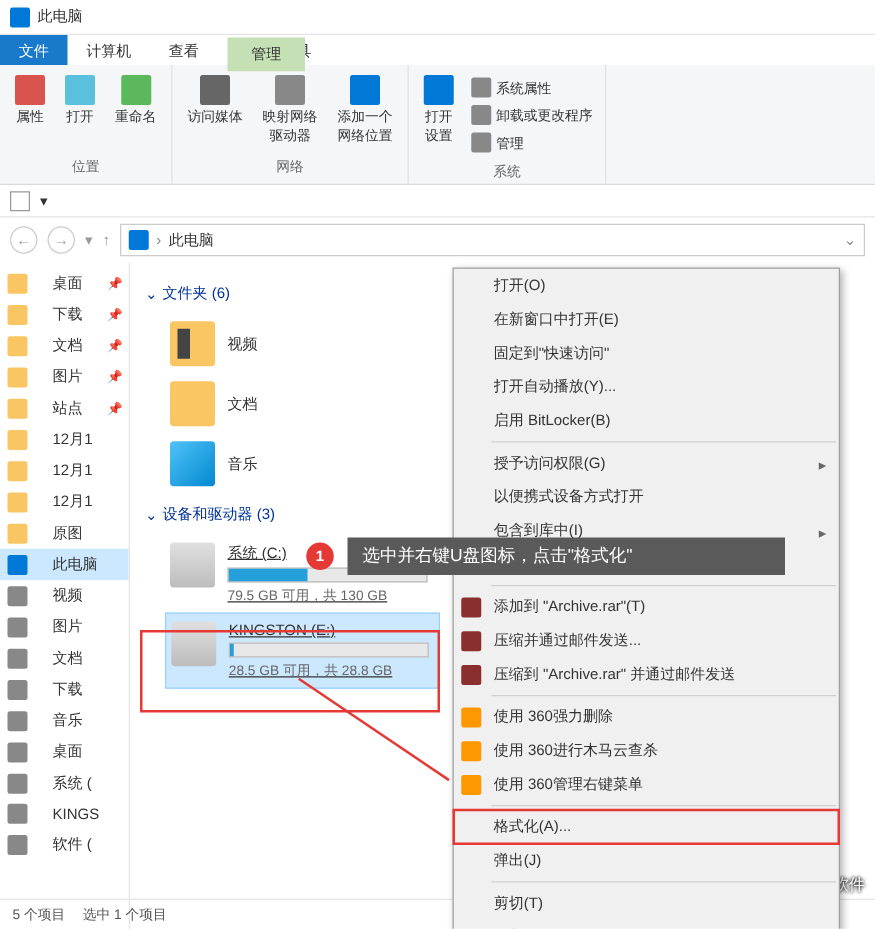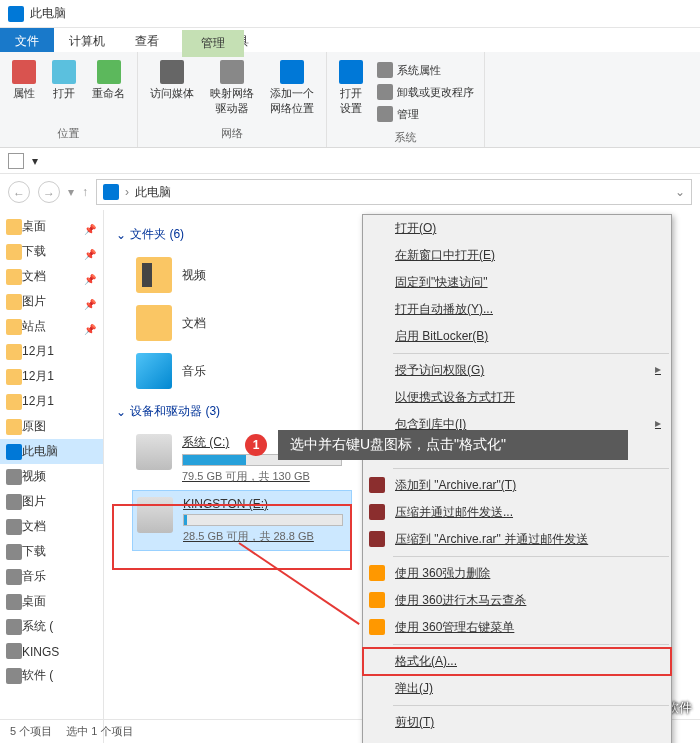--- a/index.html
+++ b/index.html
@@ -26,21 +26,21 @@
 .qat { display: flex; align-items: center; padding: 4px 8px; height: 26px; border-bottom: 1px solid #e5e5e5; gap: 8px; }
 .qat .sq { width: 16px; height: 16px; border: 1px solid #999; }
 
 .navbar { display: flex; align-items: center; padding: 4px 8px; height: 36px; gap: 8px; }
 .nav-arrow { width: 22px; height: 22px; border-radius: 50%; border: 1px solid #ccc; color: #999; display: flex; align-items: center; justify-content: center; font-size: 12px; cursor: pointer; }
 .addr { flex: 1; border: 1px solid #ccc; height: 26px; display: flex; align-items: center; padding: 0 6px; gap: 6px; }
 .addr .pc-ico { width: 16px; height: 16px; background: #0078d7; border-radius: 2px; }
 
 .main { display: flex; height: 542px; }
 .sidebar { width: 104px; border-right: 1px solid #e5e5e5; overflow: hidden; padding-top: 4px; }
-.side-item { display: flex; align-items: flex-end; padding: 4px 6px; font-size: 12px; gap: 0; cursor: pointer; white-space: nowrap; }
+.side-item { display: flex; align-items: center; padding: 4px 6px; font-size: 12px; gap: 20px; cursor: pointer; white-space: nowrap; }
 .side-item.active { background: #cce8ff; }
 .side-item .fi { width: 16px; height: 16px; background: #fac664; border-radius: 2px; flex-shrink: 0; }
 .side-item .fi.b { background: #0078d7; }
 .side-item .fi.g { background: #888; }
 .side-item .pin { font-size: 10px; color: #888; margin-left: auto; }
 
 .content { flex: 1; padding: 8px 12px; position: relative; }
 .section-hdr { display: flex; align-items: center; color: #003399; font-size: 12px; margin: 8px 0; cursor: pointer; gap: 4px; }
 .folder-item { display: flex; align-items: center; gap: 10px; padding: 6px 4px; margin-left: 16px; }
 .folder-item .fico { width: 36px; height: 36px; background: #fac664; border-radius: 3px; flex-shrink: 0; position: relative; }
@@ -52,21 +52,21 @@
 .drive-bar { width: 160px; height: 12px; background: #e8e8e8; margin: 3px 0; border: 1px solid #bbb; position: relative; }
 .drive-bar .fill { height: 100%; background: #26a0da; }
 .drive-cap { font-size: 11px; color: #666; }
 .drive-item.selected { background: #cce8ff; border: 1px solid #99d1ff; }
 .red-box { position: absolute; border: 2px solid #e53935; pointer-events: none; }
 
 .callout-badge { position: absolute; width: 22px; height: 22px; border-radius: 50%; background: #e53935; color: #fff; display: flex; align-items: center; justify-content: center; font-size: 12px; font-weight: bold; }
 .callout-text { position: absolute; background: #5a5a5a; color: #fff; padding: 6px 12px; font-size: 14px; }
 
 .ctx-menu { position: absolute; left: 362px; top: 214px; width: 310px; background: #f0f0f0; border: 1px solid #a0a0a0; box-shadow: 2px 2px 6px rgba(0,0,0,0.3); font-size: 12px; z-index: 100; }
-.ctx-item { display: flex; align-items: flex-start; padding: 5px 10px 5px 32px; cursor: pointer; position: relative; text-decoration: underline; }
+.ctx-item { display: flex; align-items: flex-end; padding: 5px 10px 5px 32px; cursor: pointer; position: relative; }
 .ctx-item .arr { margin-left: auto; color: #666; }
 .ctx-item .ci { position: absolute; left: 6px; width: 16px; height: 16px; border-radius: 2px; }
 .ctx-sep { height: 1px; background: #d0d0d0; margin: 3px 2px 3px 30px; }
 .ctx-item.hl { outline: 2px solid #e53935; outline-offset: -1px; }
 
 .callout-line { position: absolute; background: #e53935; height: 2px; transform-origin: left center; }
 
 .statusbar { position: absolute; bottom: 0; left: 0; right: 0; height: 24px; border-top: 1px solid #e5e5e5; display: flex; align-items: center; padding: 0 10px; font-size: 11px; color: #555; gap: 14px; }
 .watermark { position: absolute; right: 8px; bottom: 26px; font-size: 13px; color: #fff; text-shadow: 0 0 3px #000, 0 0 3px #000; display:flex; align-items:center; gap:4px; }
 .watermark .wm-ico { width:16px; height:16px; background:#e53935; border-radius:50%; }

